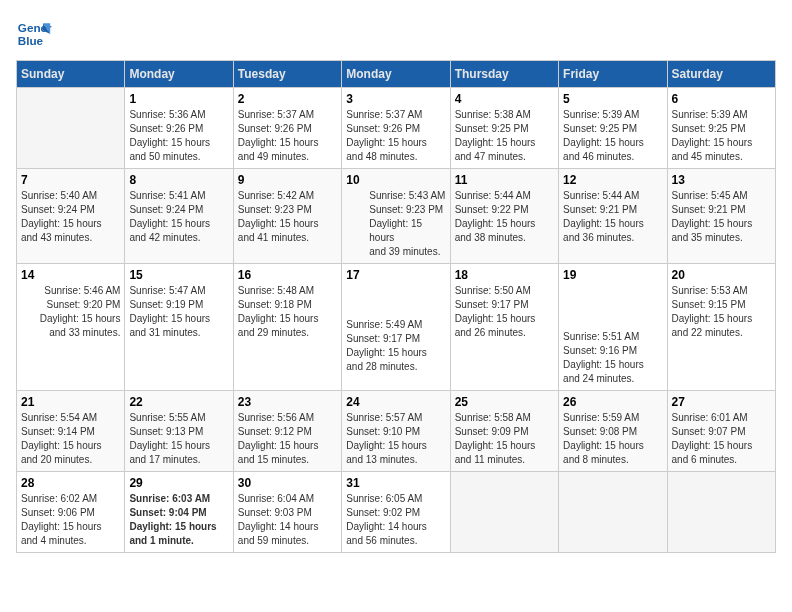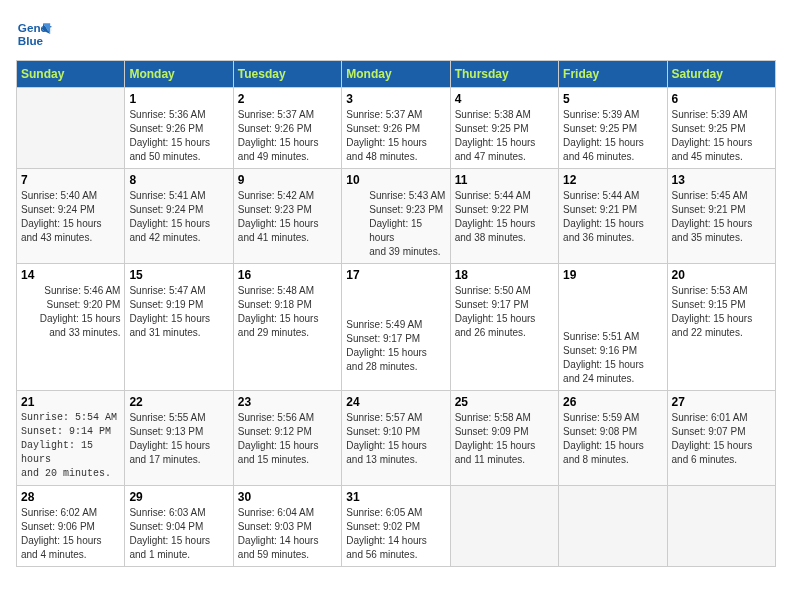--- a/index.html
+++ b/index.html
@@ -35,21 +35,21 @@
       font-size: 14px;
       color: #555;
     }
     table {
       width: 100%;
       border-collapse: collapse;
       font-size: 11px;
     }
     thead tr th {
       background: #1a5fa8;
-      color: #bef264;
+      color: #e5e5e5;
       padding: 6px 4px;
       text-align: left;
       font-size: 12px;
       border: 1px solid #ccc;
     }
     tbody tr td {
       border: 1px solid #ccc;
       vertical-align: top;
       padding: 4px;
       width: calc(100% / 7);
@@ -244,21 +244,21 @@
           <span class="day-num">20</span>
           <div class="cell-text" style="white-space: pre-line;">Sunrise: 5:53 AM
 Sunset: 9:15 PM
 Daylight: 15 hours
 and 22 minutes.</div>
         </td>
       </tr>
       <tr>
         <td>
           <span class="day-num">21</span>
-          <div class="cell-text" style="white-space: pre-line; font-family: Liberation Mono, monospace;">Sunrise: 5:54 AM
+          <div class="cell-text" style="white-space: pre-line;">Sunrise: 5:54 AM
 Sunset: 9:14 PM
 Daylight: 15 hours
 and 20 minutes.</div>
         </td>
         <td>
           <span class="day-num">22</span>
           <div class="cell-text" style="white-space: pre-line;">Sunrise: 5:55 AM
 Sunset: 9:13 PM
 Daylight: 15 hours
 and 17 minutes.</div>
@@ -302,21 +302,21 @@
       <tr>
         <td>
           <span class="day-num">28</span>
           <div class="cell-text" style="white-space: pre-line;">Sunrise: 6:02 AM
 Sunset: 9:06 PM
 Daylight: 15 hours
 and 4 minutes.</div>
         </td>
         <td>
           <span class="day-num">29</span>
-          <div class="cell-text" style="white-space: pre-line;">Sunrise: 6:03 AM
+          <div class="cell-text" style="white-space: pre-line; font-weight: bold;">Sunrise: 6:03 AM
 Sunset: 9:04 PM
 Daylight: 15 hours
 and 1 minute.</div>
         </td>
         <td>
           <span class="day-num">30</span>
           <div class="cell-text" style="white-space: pre-line;">Sunrise: 6:04 AM
 Sunset: 9:03 PM
 Daylight: 14 hours
 and 59 minutes.</div>

